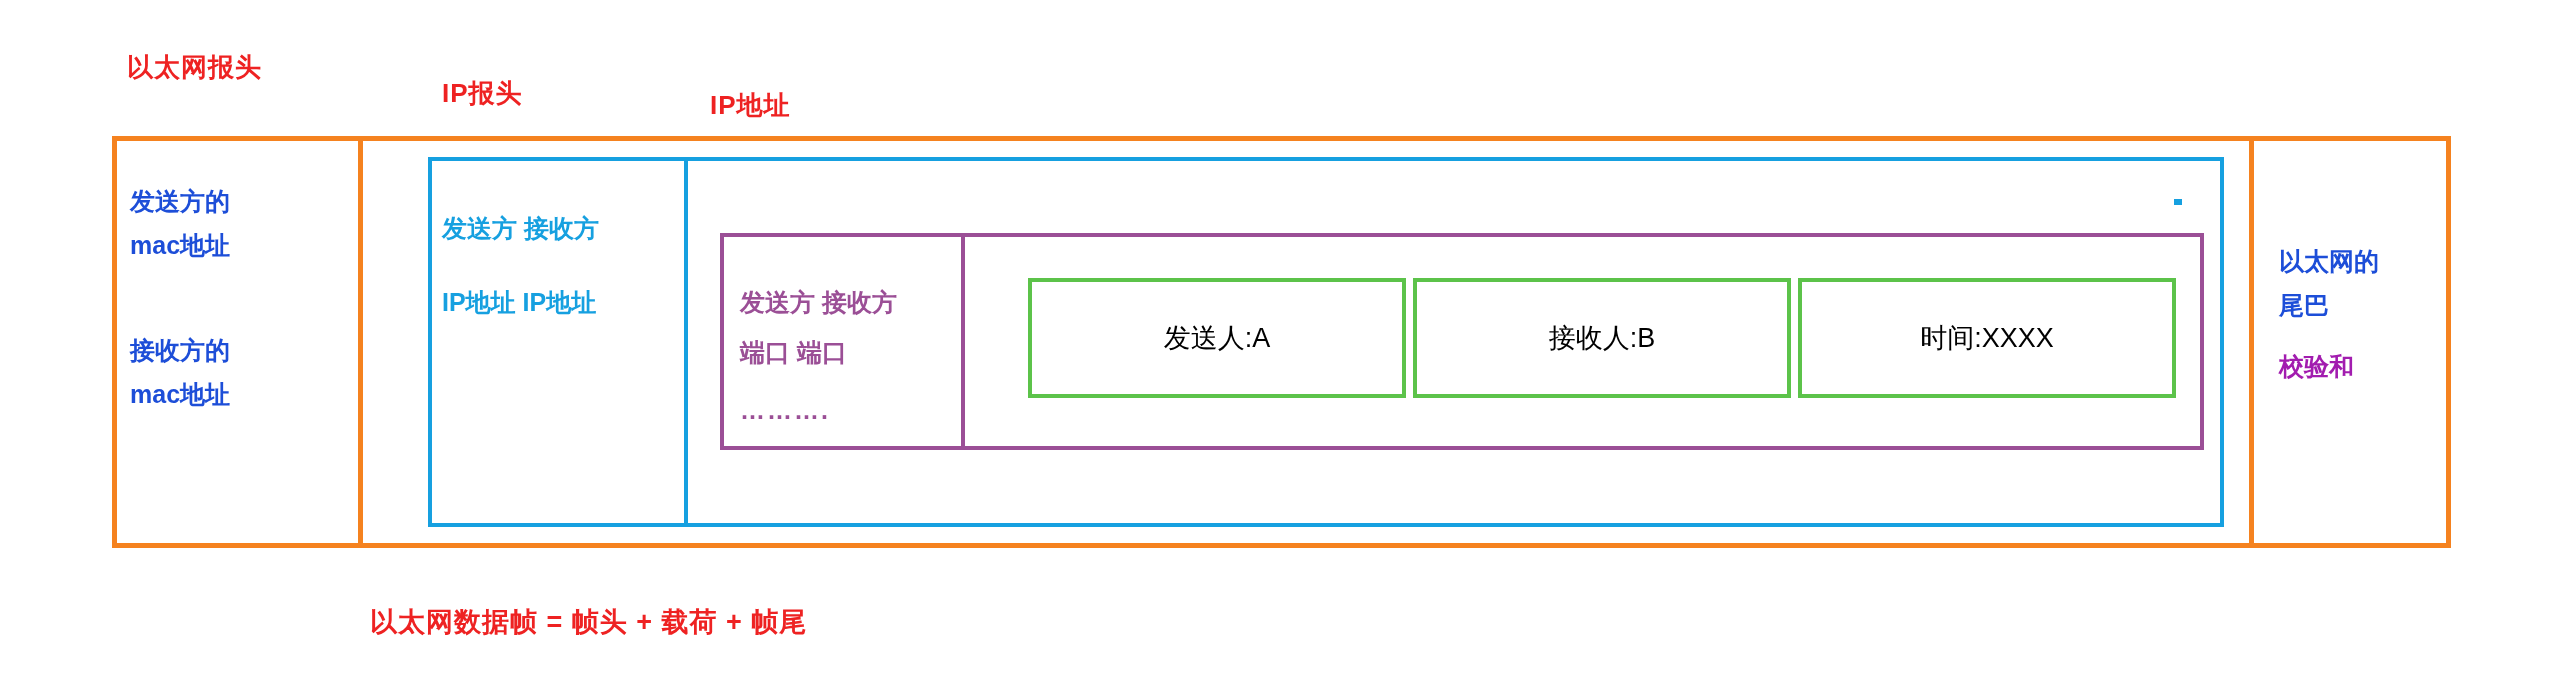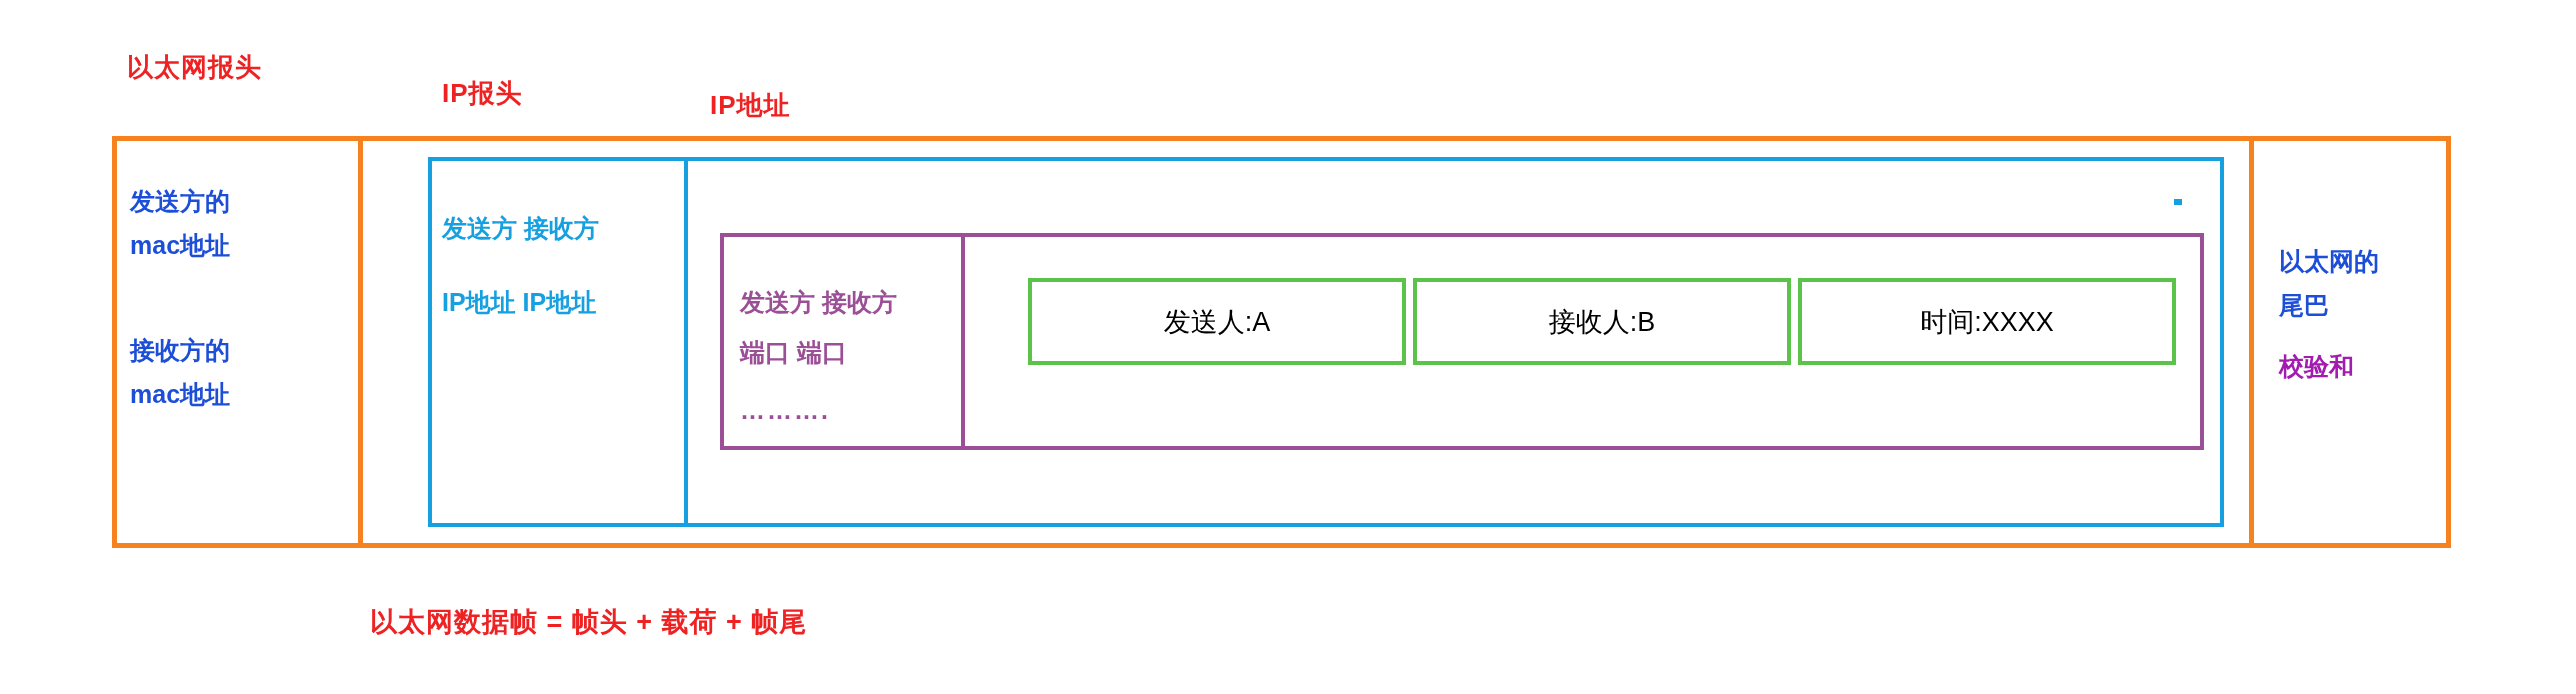--- a/index.html
+++ b/index.html
@@ -154,21 +154,21 @@
     letter-spacing: 2px;
     white-space: nowrap;
   }
 
   
   #payload-strip {
     position: absolute;
     left: 1028px;
     top: 278px;
     width: 1148px;
-    height: 87px;
+    height: 120px;
     display: flex;
     box-sizing: border-box;
   }
   .payload-cell {
     flex: 1 1 0;
     border: 4px solid #5cc34a;
     box-sizing: border-box;
     display: flex;
     align-items: center;
     justify-content: center;

